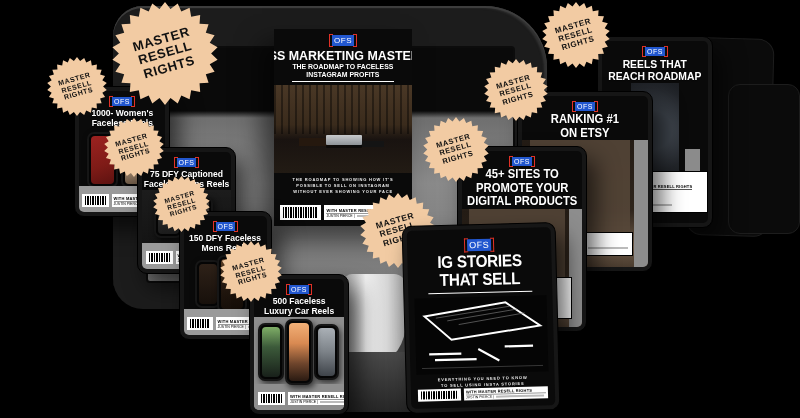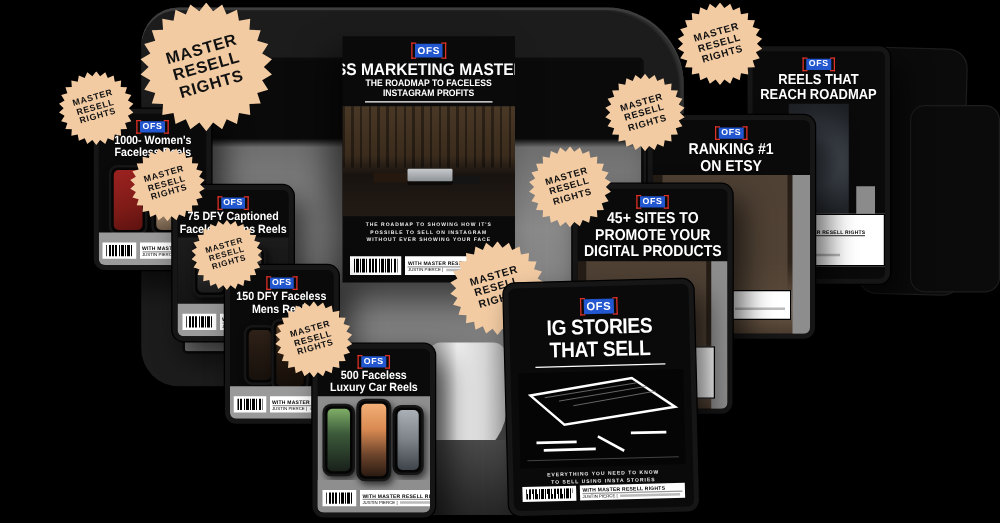--- a/index.html
+++ b/index.html
@@ -24,21 +24,21 @@
   .tab-back{position:absolute;background:#0b0b0b;border:1px solid #1d1d1d;z-index:5;}
   .tb1{left:688px;top:38px;width:84px;height:198px;border-radius:16px;transform:rotate(1.5deg);}
   .tb2{left:728px;top:84px;width:72px;height:150px;border-radius:12px;}
 
   
   .tablet{position:absolute;background:#161616;border:1px solid #000;border-radius:10px;
           box-shadow:9px 13px 22px rgba(0,0,0,.6);}
   .cover{position:absolute;inset:4px;background:#0a0a0a;border-radius:5px;overflow:hidden;
          display:flex;flex-direction:column;align-items:center;}
   .ofs{position:relative;display:inline-flex;margin-top:6px;padding:0 3px;flex:0 0 auto;}
-  .ofs .ofs-txt{background:#2257cf;color:#fff;font-weight:bold;font-size:7px;line-height:9px;
+  .ofs .ofs-txt{background:#2257cf;color:#fff;font-weight:normal;font-size:7px;line-height:9px;
                 padding:0 2px;letter-spacing:.5px;}
   .ofs::before,.ofs::after{content:"";position:absolute;top:-1px;bottom:-1px;width:3px;
                 border:1px solid #e23127;}
   .ofs::before{left:0;border-right:none;}
   .ofs::after{right:0;border-left:none;}
   .title{color:#fff;font-weight:bold;text-align:center;line-height:1.08;margin-top:2px;
          transform:scaleX(.9);text-shadow:0 1px 1px rgba(0,0,0,.5);white-space:nowrap;}
   .title span{display:block;}
   .band{position:relative;width:100%;flex:1 1 auto;}
   .gray-strip{position:absolute;left:0;right:0;bottom:0;height:26px;background:#9a9a9a;}

